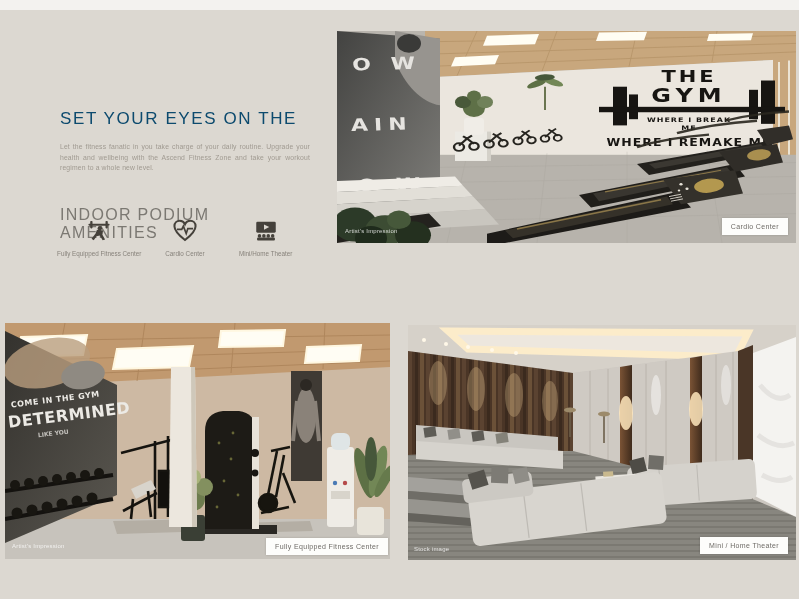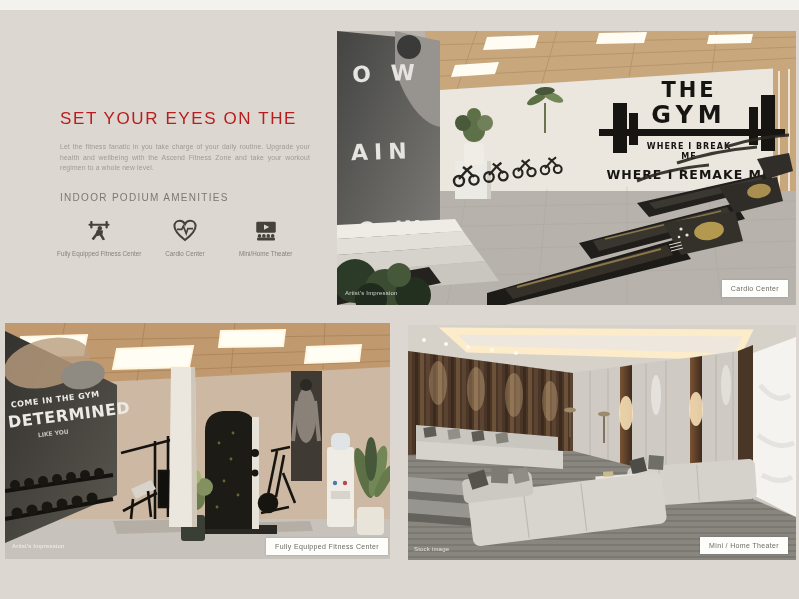--- a/index.html
+++ b/index.html
@@ -4,34 +4,34 @@
 <style>
   html,body{margin:0;padding:0;}
   body{
     width:799px;height:599px;position:relative;overflow:hidden;
     background:#dcd8d1;
     font-family:"Liberation Sans", sans-serif;
   }
   .top-strip{position:absolute;top:0;left:0;width:799px;height:10px;background:#f3f2ef;}
   
   .intro{position:absolute;left:60px;top:96px;width:252px;}
-  .headline{font-size:17px;line-height:23px;letter-spacing:1.6px;color:#b91c1c;font-weight:400;}
+  .headline{font-size:17px;line-height:23px;letter-spacing:1.6px;color:#0c4a6e;font-weight:400;}
   .body-copy{margin-top:12px;font-size:6.8px;line-height:10.4px;letter-spacing:.15px;color:#a09a91;text-align:justify;width:250px;}
-  .section-title{margin-top:18px;font-size:10px;letter-spacing:1.3px;color:#7b7872;font-weight:400;}
+  .section-title{margin-top:32px;font-size:16px;letter-spacing:1.3px;color:#7b7872;font-weight:400;}
   .amenities{position:absolute;left:52px;top:218px;width:256px;display:flex;align-items:flex-start;}
   .amenity{display:flex;flex-direction:column;align-items:center;}
   .amenity:nth-child(1){width:96px;}
   .amenity:nth-child(2){width:78px;}
   .amenity:nth-child(3){width:86px;}
   .amenity svg{width:26px;height:26px;}
   .amenity-label{margin-top:6px;font-size:6.3px;color:#87827b;white-space:nowrap;}
   
   .scene{position:absolute;overflow:hidden;background:#b9b5ae;}
   .scene svg{display:block;width:100%;height:100%;}
-  .scene-cardio{left:337px;top:31px;width:459px;height:274px;}
+  .scene-cardio{left:337px;top:31px;width:459px;height:212px;}
   .scene-fitness{left:5px;top:323px;width:385px;height:236px;}
   .scene-theater{left:408px;top:325px;width:388px;height:235px;}
   .photo-caption{position:absolute;font-size:6px;letter-spacing:.2px;color:rgba(255,255,255,.78);}
   .label-box{
     position:absolute;background:#fdfdfb;color:#6e6b66;font-size:7px;letter-spacing:.35px;
     padding:5px 9px;white-space:nowrap;box-shadow:0 0 2px rgba(0,0,0,.18);
   }
 </style>
 </head>
 <body>

